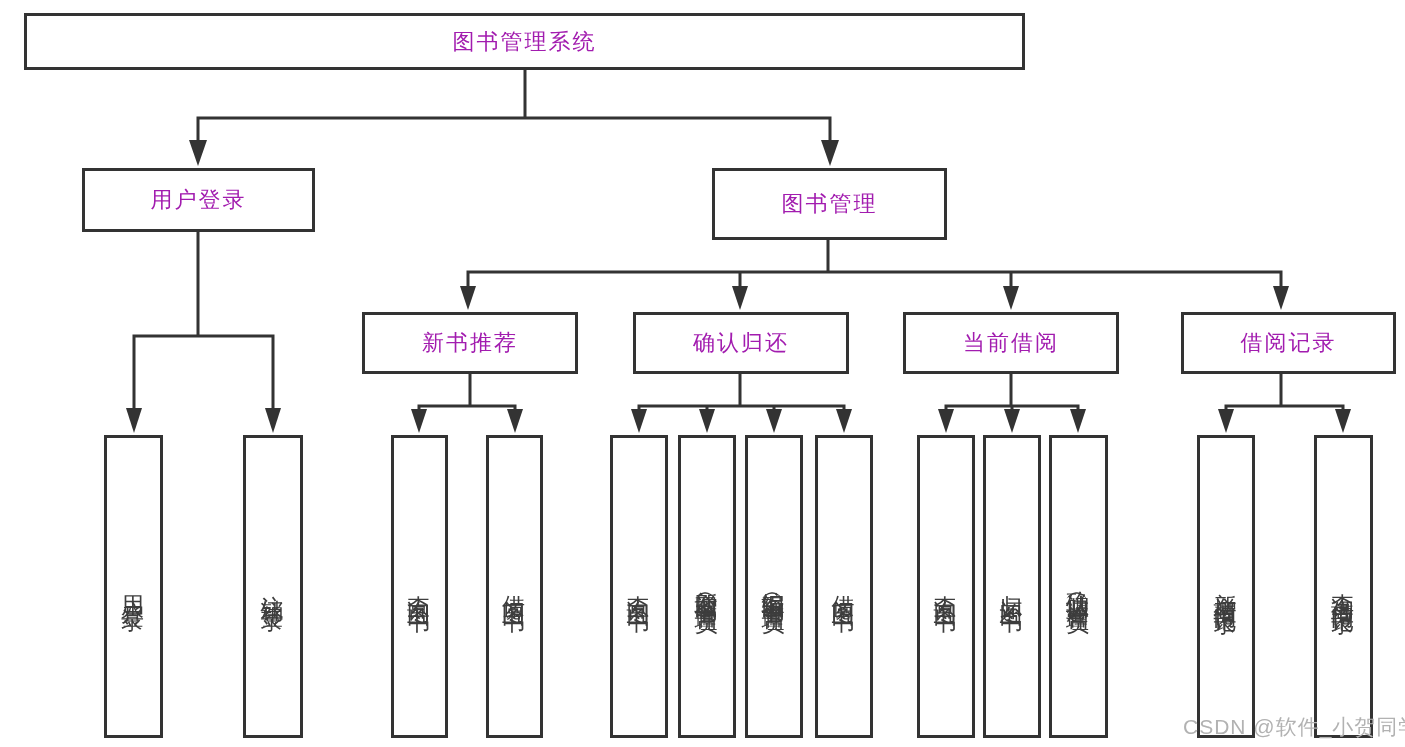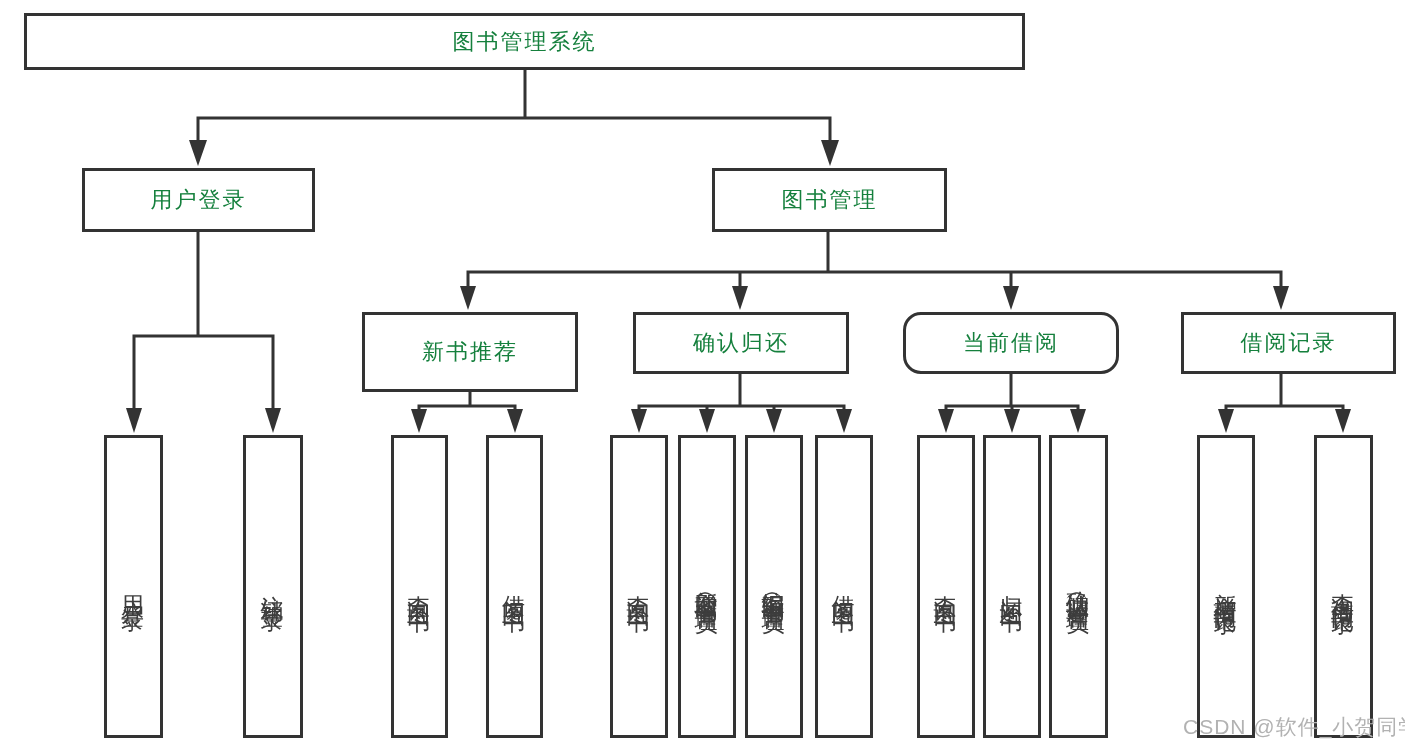--- a/index.html
+++ b/index.html
@@ -8,40 +8,40 @@
     width:1405px;height:747px;
     background:#ffffff;
     overflow:hidden;
     font-family:"Liberation Sans","DejaVu Sans",sans-serif;
   }
   #wires{position:absolute;left:0;top:0;z-index:1;}
   .hbox{
     position:absolute;box-sizing:border-box;z-index:2;
     border:3px solid #333333;background:#ffffff;
     display:flex;align-items:center;justify-content:center;
-    font-size:22px;letter-spacing:2px;color:#15803d;
+    font-size:22px;letter-spacing:2px;color:#a21caf;
     white-space:nowrap;
   }
   .vbox{
     position:absolute;box-sizing:border-box;z-index:2;
     border:3px solid #333333;background:#ffffff;
     display:flex;align-items:center;justify-content:center;
     writing-mode:vertical-rl;text-orientation:mixed;
     font-size:23px;letter-spacing:5px;color:#3d3d3d;
     white-space:nowrap;
   }
   
   #box-root{left:24px;top:13px;width:1001px;height:57px;}
   
   #box-user-login{left:82px;top:168px;width:233px;height:64px;}
-  #box-book-mgmt{left:712px;top:168px;width:235px;height:64px;}
+  #box-book-mgmt{left:712px;top:168px;width:235px;height:72px;}
   
-  #box-new-books{left:362px;top:312px;width:216px;height:80px;}
+  #box-new-books{left:362px;top:312px;width:216px;height:62px;}
   #box-book-borrow{left:633px;top:312px;width:216px;height:62px;}
-  #box-current-borrow{left:903px;top:312px;width:216px;height:62px;border-radius:18px;}
+  #box-current-borrow{left:903px;top:312px;width:216px;height:62px;}
   #box-borrow-records{left:1173px;top:312px;width:215px;height:62px;margin-left:8px;}
   
   .leaf{top:435px;height:303px;}
   #leaf-a1{left:104px;width:59px;}
   #leaf-a2{left:243px;width:60px;}
   #leaf-b1{left:391px;width:57px;}
   #leaf-b2{left:486px;width:57px;}
   #leaf-c1{left:610px;width:58px;}
   #leaf-c2{left:678px;width:58px;letter-spacing:3px;}
   #leaf-c3{left:745px;width:58px;letter-spacing:3px;}

